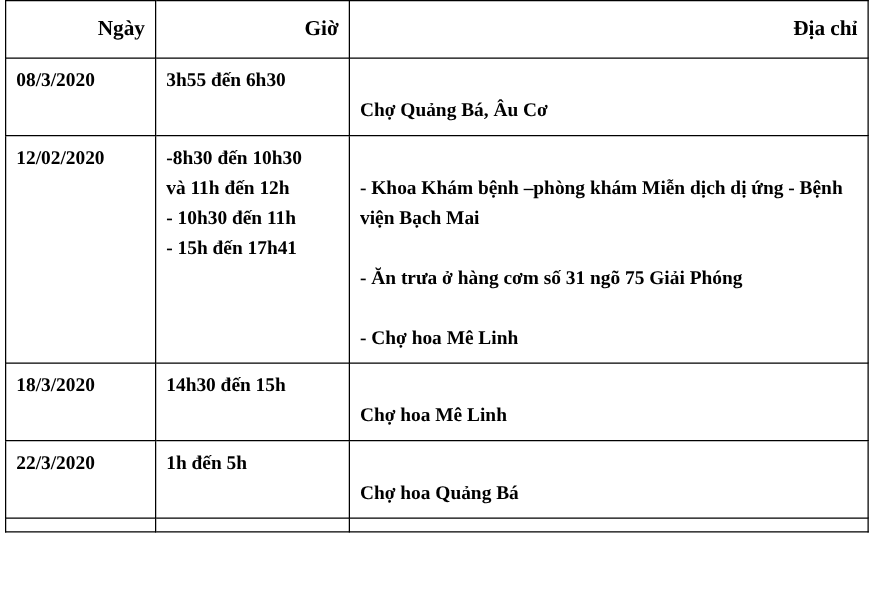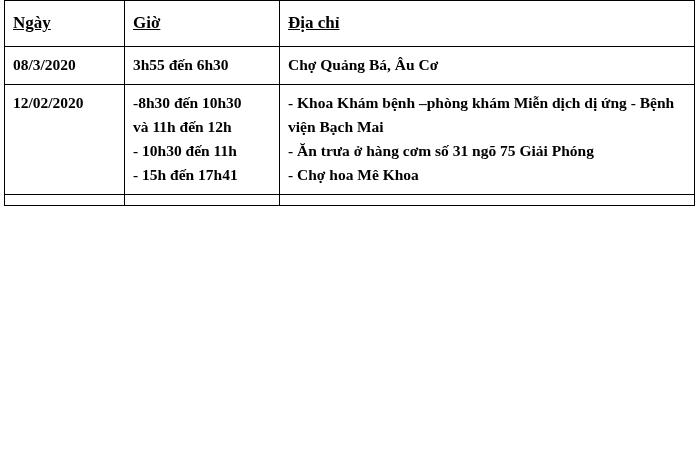--- a/index.html
+++ b/index.html
@@ -28,36 +28,36 @@
   }
   table.schedule th,
   table.schedule td {
     border: 1px solid #000000;
     vertical-align: top;
     font-size: 15.5px;
     line-height: 1.55;
     padding: 6px 8px 7px 8px;
   }
   table.schedule thead th {
-    text-align: left;
+    text-align: right;
     font-weight: bold;
     font-size: 17px;
     padding-top: 9px;
     padding-bottom: 10px;
-    text-decoration: underline;
   }
   col.c-date { width: 120px; }
   col.c-time { width: 155px; }
   col.c-place { width: 415px; }
 
   td.date, td.time, td.place {
     font-weight: bold;
   }
   td.place .line {
     display: block;
+    margin-top: 24px;
   }
   td.time .line {
     display: block;
   }
   
   tr.clipped td {
     height: 8px;
     padding-top: 2px;
     padding-bottom: 0;
   }
@@ -93,21 +93,39 @@
         <td class="date">12/02/2020</td>
         <td class="time">
           <span class="line">-8h30 đến 10h30</span>
           <span class="line">và 11h đến 12h</span>
           <span class="line">- 10h30 đến 11h</span>
           <span class="line">- 15h đến 17h41</span>
         </td>
         <td class="place">
           <span class="line">- Khoa Khám bệnh –phòng khám Miễn dịch dị ứng - Bệnh viện Bạch Mai</span>
           <span class="line">- Ăn trưa ở hàng cơm số 31 ngõ 75 Giải Phóng</span>
-          <span class="line">- Chợ hoa Mê Khoa</span>
+          <span class="line">- Chợ hoa Mê Linh</span>
+        </td>
+      </tr>
+      <tr>
+        <td class="date">18/3/2020</td>
+        <td class="time">
+          <span class="line">14h30 đến 15h</span>
+        </td>
+        <td class="place">
+          <span class="line">Chợ hoa Mê Linh</span>
+        </td>
+      </tr>
+      <tr>
+        <td class="date">22/3/2020</td>
+        <td class="time">
+          <span class="line">1h đến 5h</span>
+        </td>
+        <td class="place">
+          <span class="line">Chợ hoa Quảng Bá</span>
         </td>
       </tr>
       <tr class="clipped">
         <td></td>
         <td></td>
         <td></td>
       </tr>
     </tbody>
   </table>
 </div>

